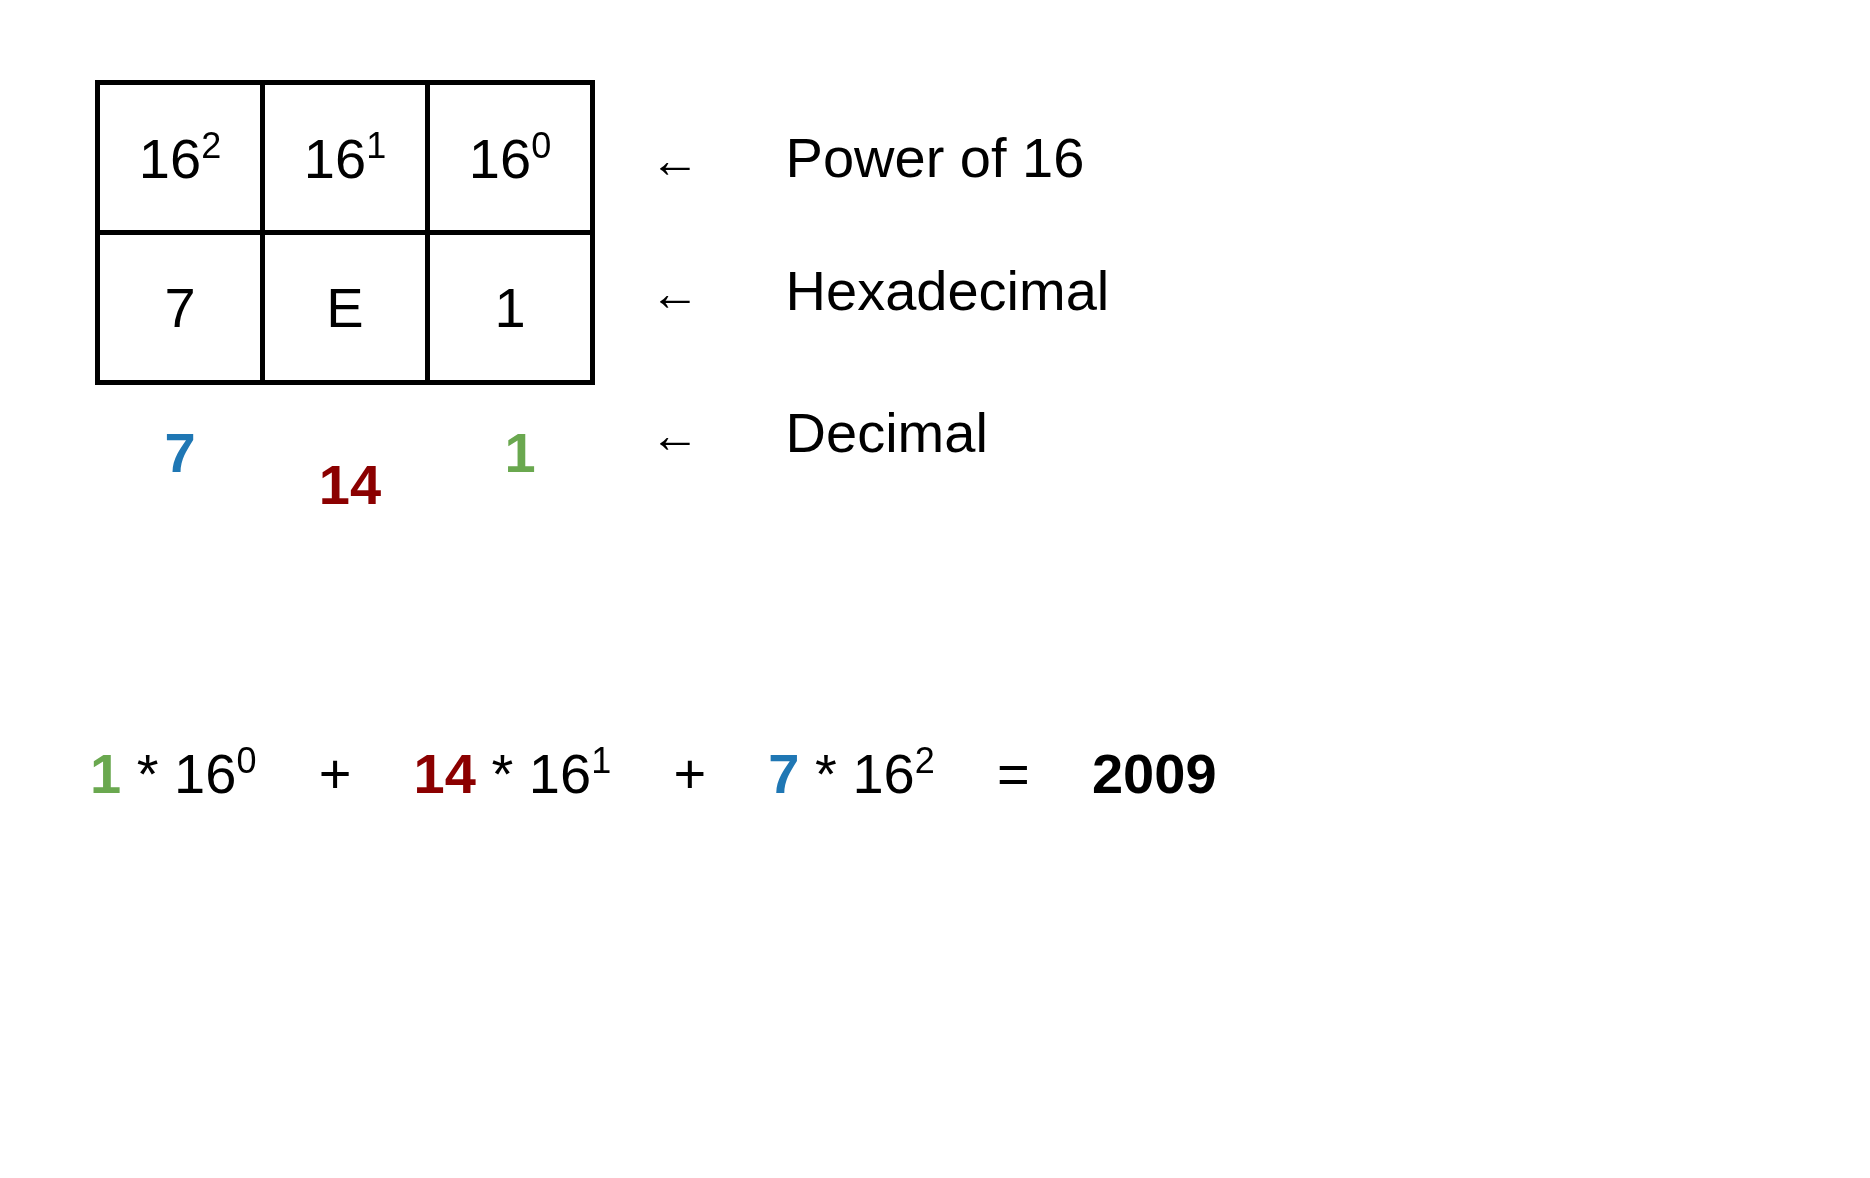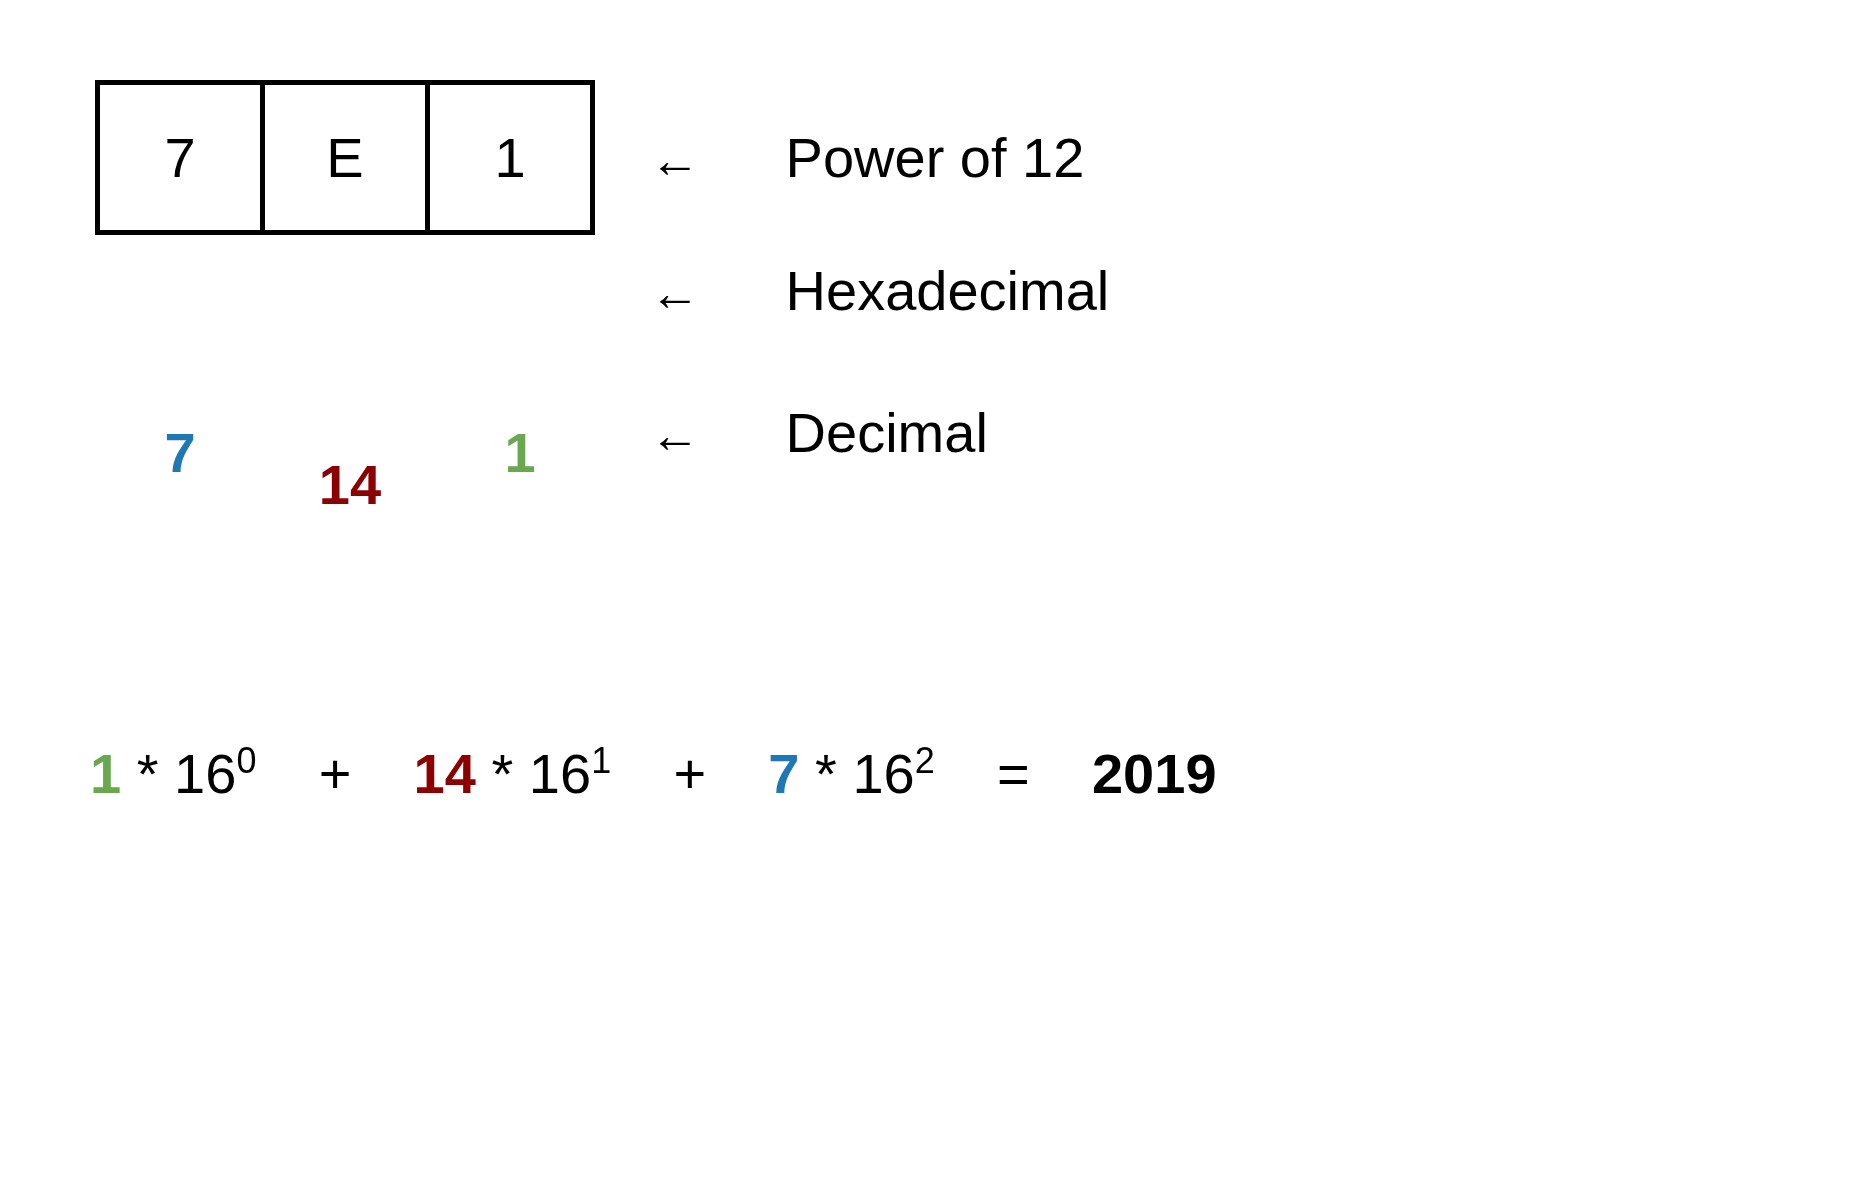--- a/index.html
+++ b/index.html
@@ -72,38 +72,49 @@
   .c-blue  { color: #1f77b4; }
   .c-red   { color: #8b0000; margin-top: 32px; }
   .c-green { color: #6aa84f; }
 </style>
 </head>
 <body>
 
 <div class="table-wrap">
   <table class="hex-table">
     <tbody>
+        <tr>
+      <td>
+        <span>16</span><sup>2</sup>
+      </td>
+      <td>
+        <span>16</span><sup>1</sup>
+      </td>
+      <td>
+        <span>16</span><sup>0</sup>
+      </td>
+    </tr>
     <tr>
       <td>7</td>
       <td>E</td>
       <td>1</td>
     </tr>
   </tbody>
     </table>
 </div>
 
 <div class="decimal-row">
   <div class="cell c-blue">7</div>
   <div class="cell c-red">14</div>
   <div class="cell c-green">1</div>
 </div>
 
 <div class="label" style="left:650px; top:125px;">
   <span class="arrow">←</span>
-  <span>Power of 12</span>
+  <span>Power of 16</span>
 </div>
 <div class="label" style="left:650px; top:258px;">
   <span class="arrow">←</span>
   <span>Hexadecimal</span>
 </div>
 <div class="label" style="left:650px; top:400px;">
   <span class="arrow">←</span>
   <span>Decimal</span>
 </div>
 
@@ -127,14 +138,14 @@
   <span> &nbsp;&nbsp; </span>
 
   <span class="bold c-blue">7</span>
   <span> </span>
   <span>*</span>
   <span> </span>
   <span>16</span><sup>2</sup>
   <span> &nbsp;&nbsp; </span>
   <span>=</span>
   <span> &nbsp;&nbsp; </span>
-  <span class="bold">2019</span>
+  <span class="bold">2009</span>
 </div>
 
 </body></html>

